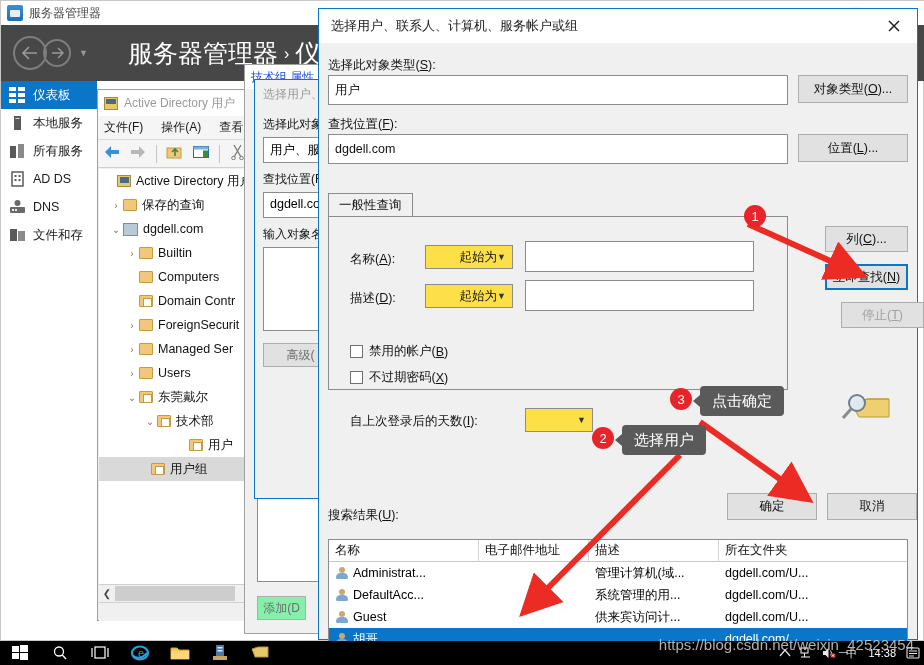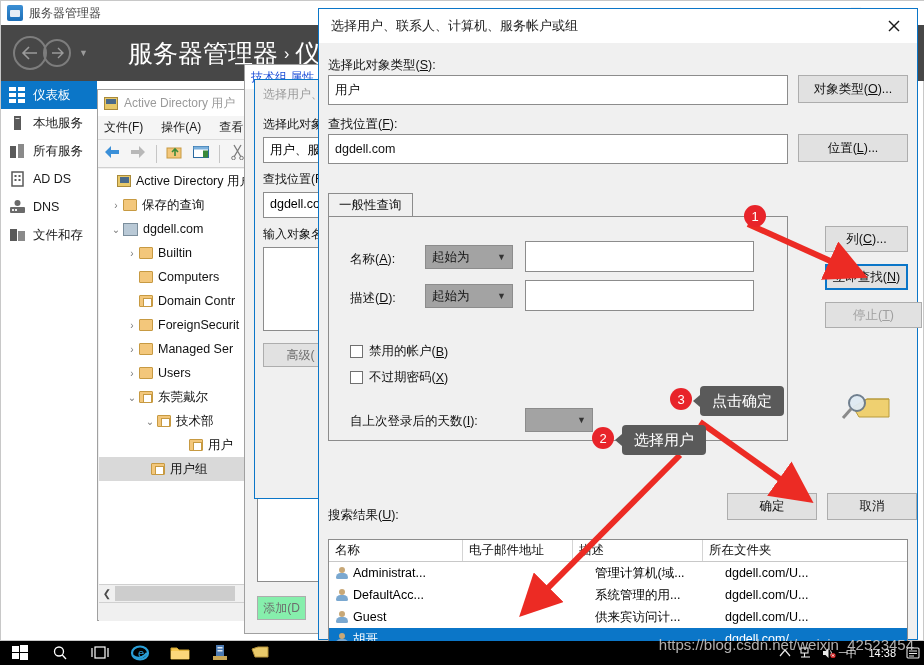--- a/index.html
+++ b/index.html
@@ -151,26 +151,26 @@
   .btn.focus { border:2px solid #0b76c8; background:#e1e1e1; }
 
   
   #tabstrip { position:absolute; left:9px; top:150px; width:460px; height:24px; }
   #tab-general {
     position:absolute; left:0; top:0; height:24px; padding:0 10px;
     background:#f0f0f0; border:1px solid #8c8c8c; border-bottom:none;
     display:flex; align-items:center; font-size:12.5px; color:#111;
   }
   #tabpanel {
-    position:absolute; left:9px; top:173px; width:460px; height:225px;
+    position:absolute; left:9px; top:173px; width:460px; height:174px;
     background:#f0f0f0; border:1px solid #8c8c8c;
   }
   .combo {
-    background:#a3a3a3; border:1px solid #8c8c8c;
-    display:flex; align-items:center; justify-content:space-between;
+    background:#fde047; border:1px solid #8c8c8c;
+    display:flex; align-items:center; justify-content:flex-end;
     padding:0 6px; font-size:12.5px; color:#111;
   }
   .combo .cv{ }
   .combo .cc{ color:#333; font-size:9px; }
   .cbox{width:13px;height:13px;background:#fff;border:1px solid #707070;margin-right:6px;flex:0 0 13px;}
   .crow{display:flex;align-items:center;font-size:12.5px;color:#111;white-space:nowrap;}
 
   
   #results {
     position:absolute; left:9px; top:496px; width:580px; height:118px;
@@ -574,21 +574,21 @@
     <div class="btn" style="position:absolute;left:506px;top:183px;width:83px;height:26px;">
       <span>列(</span>
         <u>C</u>
         <span>)...</span>
     </div>
     <div class="btn focus" style="position:absolute;left:506px;top:221px;width:83px;height:26px;">
       <span>立即查找(</span>
         <u>N</u>
         <span>)</span>
     </div>
-    <div class="btn disabled" style="position:absolute;left:506px;top:259px;width:97px;height:26px;">
+    <div class="btn disabled" style="position:absolute;left:522px;top:259px;width:83px;height:26px;">
       <span>停止(</span>
         <u>T</u>
         <span>)</span>
     </div>
 
     <div style="position:absolute;left:518px;top:344px;width:60px;height:40px;">
       <svg width="60" height="40" viewBox="0 0 60 40">
         <path d="M16 20 L30 12 L52 12 L52 30 L22 30 Z" fill="#efd070" stroke="#b79a3c"></path>
         <path d="M16 20 L30 12 L52 12" fill="none" stroke="#b79a3c"></path>
         <circle cx="20" cy="16" r="8" fill="#dfeaf3" stroke="#6a7a8a" stroke-width="2" opacity="0.95"></circle>
@@ -598,21 +598,21 @@
 
     <div class="btn" style="position:absolute;left:408px;top:450px;width:90px;height:27px;">确定</div>
     <div class="btn" style="position:absolute;left:508px;top:450px;width:90px;height:27px;">取消</div>
 
     <div class="lbl" style="position:absolute;left:9px;top:464px;">
       <span>搜索结果(</span><u>U</u><span>):</span>
     </div>
 
     <div id="results">
       <div id="res-head">
-        <div style="width:134px">名称</div>
+        <div style="width:150px">名称</div>
         <div style="width:110px">电子邮件地址</div>
         <div style="width:130px">描述</div>
         <div style="width:188px;border-right:none">所在文件夹</div>
       </div>
 
       <div class="res-row">
         <div style="width:150px">
           <span class="usr-ico">
               <span class="head"></span>
               <span class="body"></span>

